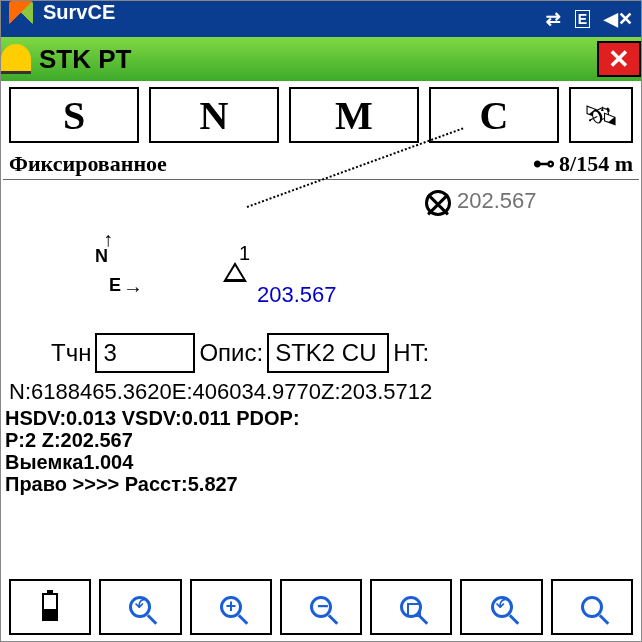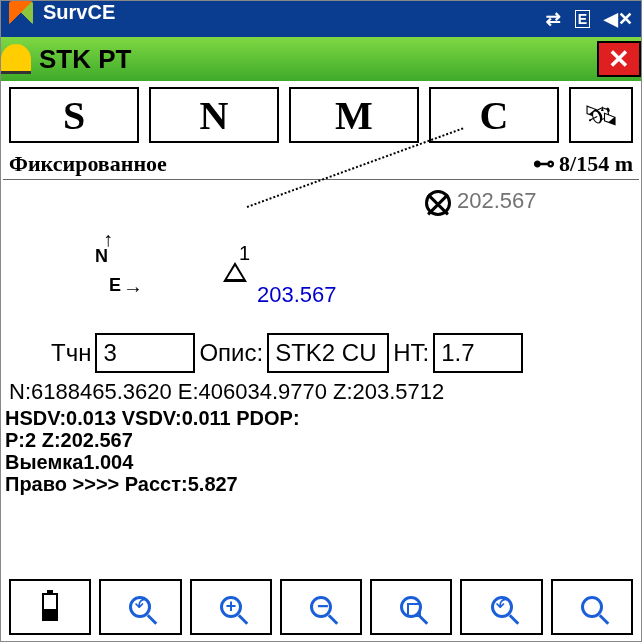--- a/index.html
+++ b/index.html
@@ -39,21 +39,21 @@
 .pt2-circ::before { transform: rotate(45deg); }
 .pt2-circ::after { transform: rotate(-45deg); }
 .pt2-lbl { position: absolute; left: 454px; top: 8px; font-size: 22px; color: #737373; }
 .dash-line { position: absolute; left: 244px; top: 26px; width: 230px; height: 0; border-top: 2px dotted #000; transform: rotate(-20deg); transform-origin: left; }
 .input-row { display: flex; padding: 4px 6px; gap: 4px; align-items: center; font-size: 24px; margin-left: 44px; }
 .input-row label { }
 .input-row input { border: 2px solid #000; height: 40px; font-size: 24px; padding: 0 6px; font-family: inherit; }
 #inp-pt { width: 100px; }
 #inp-desc { width: 122px; }
 #inp-ht { width: 90px; }
-.coord-line { padding: 2px 8px; font-size: 22px; display: flex; gap: 6px; }
+.coord-line { padding: 2px 8px; font-size: 22px; display: flex; }
 .bold-lines { padding: 0 4px; font-size: 20px; font-weight: bold; line-height: 1.1; }
 .bold-lines div { white-space: nowrap; overflow: hidden; }
 .toolbar { display: flex; gap: 8px; padding: 6px 8px; margin-top: auto; }
 .tool-btn { flex: 1; height: 56px; border: 2px solid #000; background: #fff; display: flex; align-items: center; justify-content: center; position: relative; }
 .mag { width: 22px; height: 22px; border: 3px solid #1a5fd8; border-radius: 50%; position: relative; }
 .mag::after { content: ""; position: absolute; width: 12px; height: 3px; background: #1a5fd8; bottom: -6px; right: -10px; transform: rotate(45deg); }
 .mag-plus::before { content: "+"; position: absolute; left: 3px; top: -3px; font-size: 18px; font-weight: bold; color: #1a5fd8; }
 .mag-minus::before { content: "−"; position: absolute; left: 4px; top: -4px; font-size: 20px; font-weight: bold; color: #1a5fd8; }
 .mag-sq::before { content: ""; position: absolute; left: 4px; top: 4px; width: 10px; height: 10px; border: 2px solid #1a5fd8; }
 .mag-arrow::before { content: "↶"; position: absolute; left: 2px; top: -6px; font-size: 20px; color: #1a5fd8; }
@@ -111,21 +111,20 @@
     <div class="pt2-circ"></div>
     <div class="pt2-lbl">202.567</div>
   </div>
 
   <div class="input-row">
     <label>Тчн</label>
     <input id="inp-pt" value="3" style="">
     <label>Опис:</label>
     <input id="inp-desc" value="STK2 CU" style="">
     <label>HT:</label>
-    <input id="inp-ht" value="1.7" style="">
   </div>
 
   <div class="coord-line">
     <span>N:6188465.3620</span>
     <span>E:406034.9770</span>
     <span>Z:203.5712</span>
   </div>
 
   <div class="bold-lines">
     <div>HSDV:0.013 VSDV:0.011 PDOP:</div>

